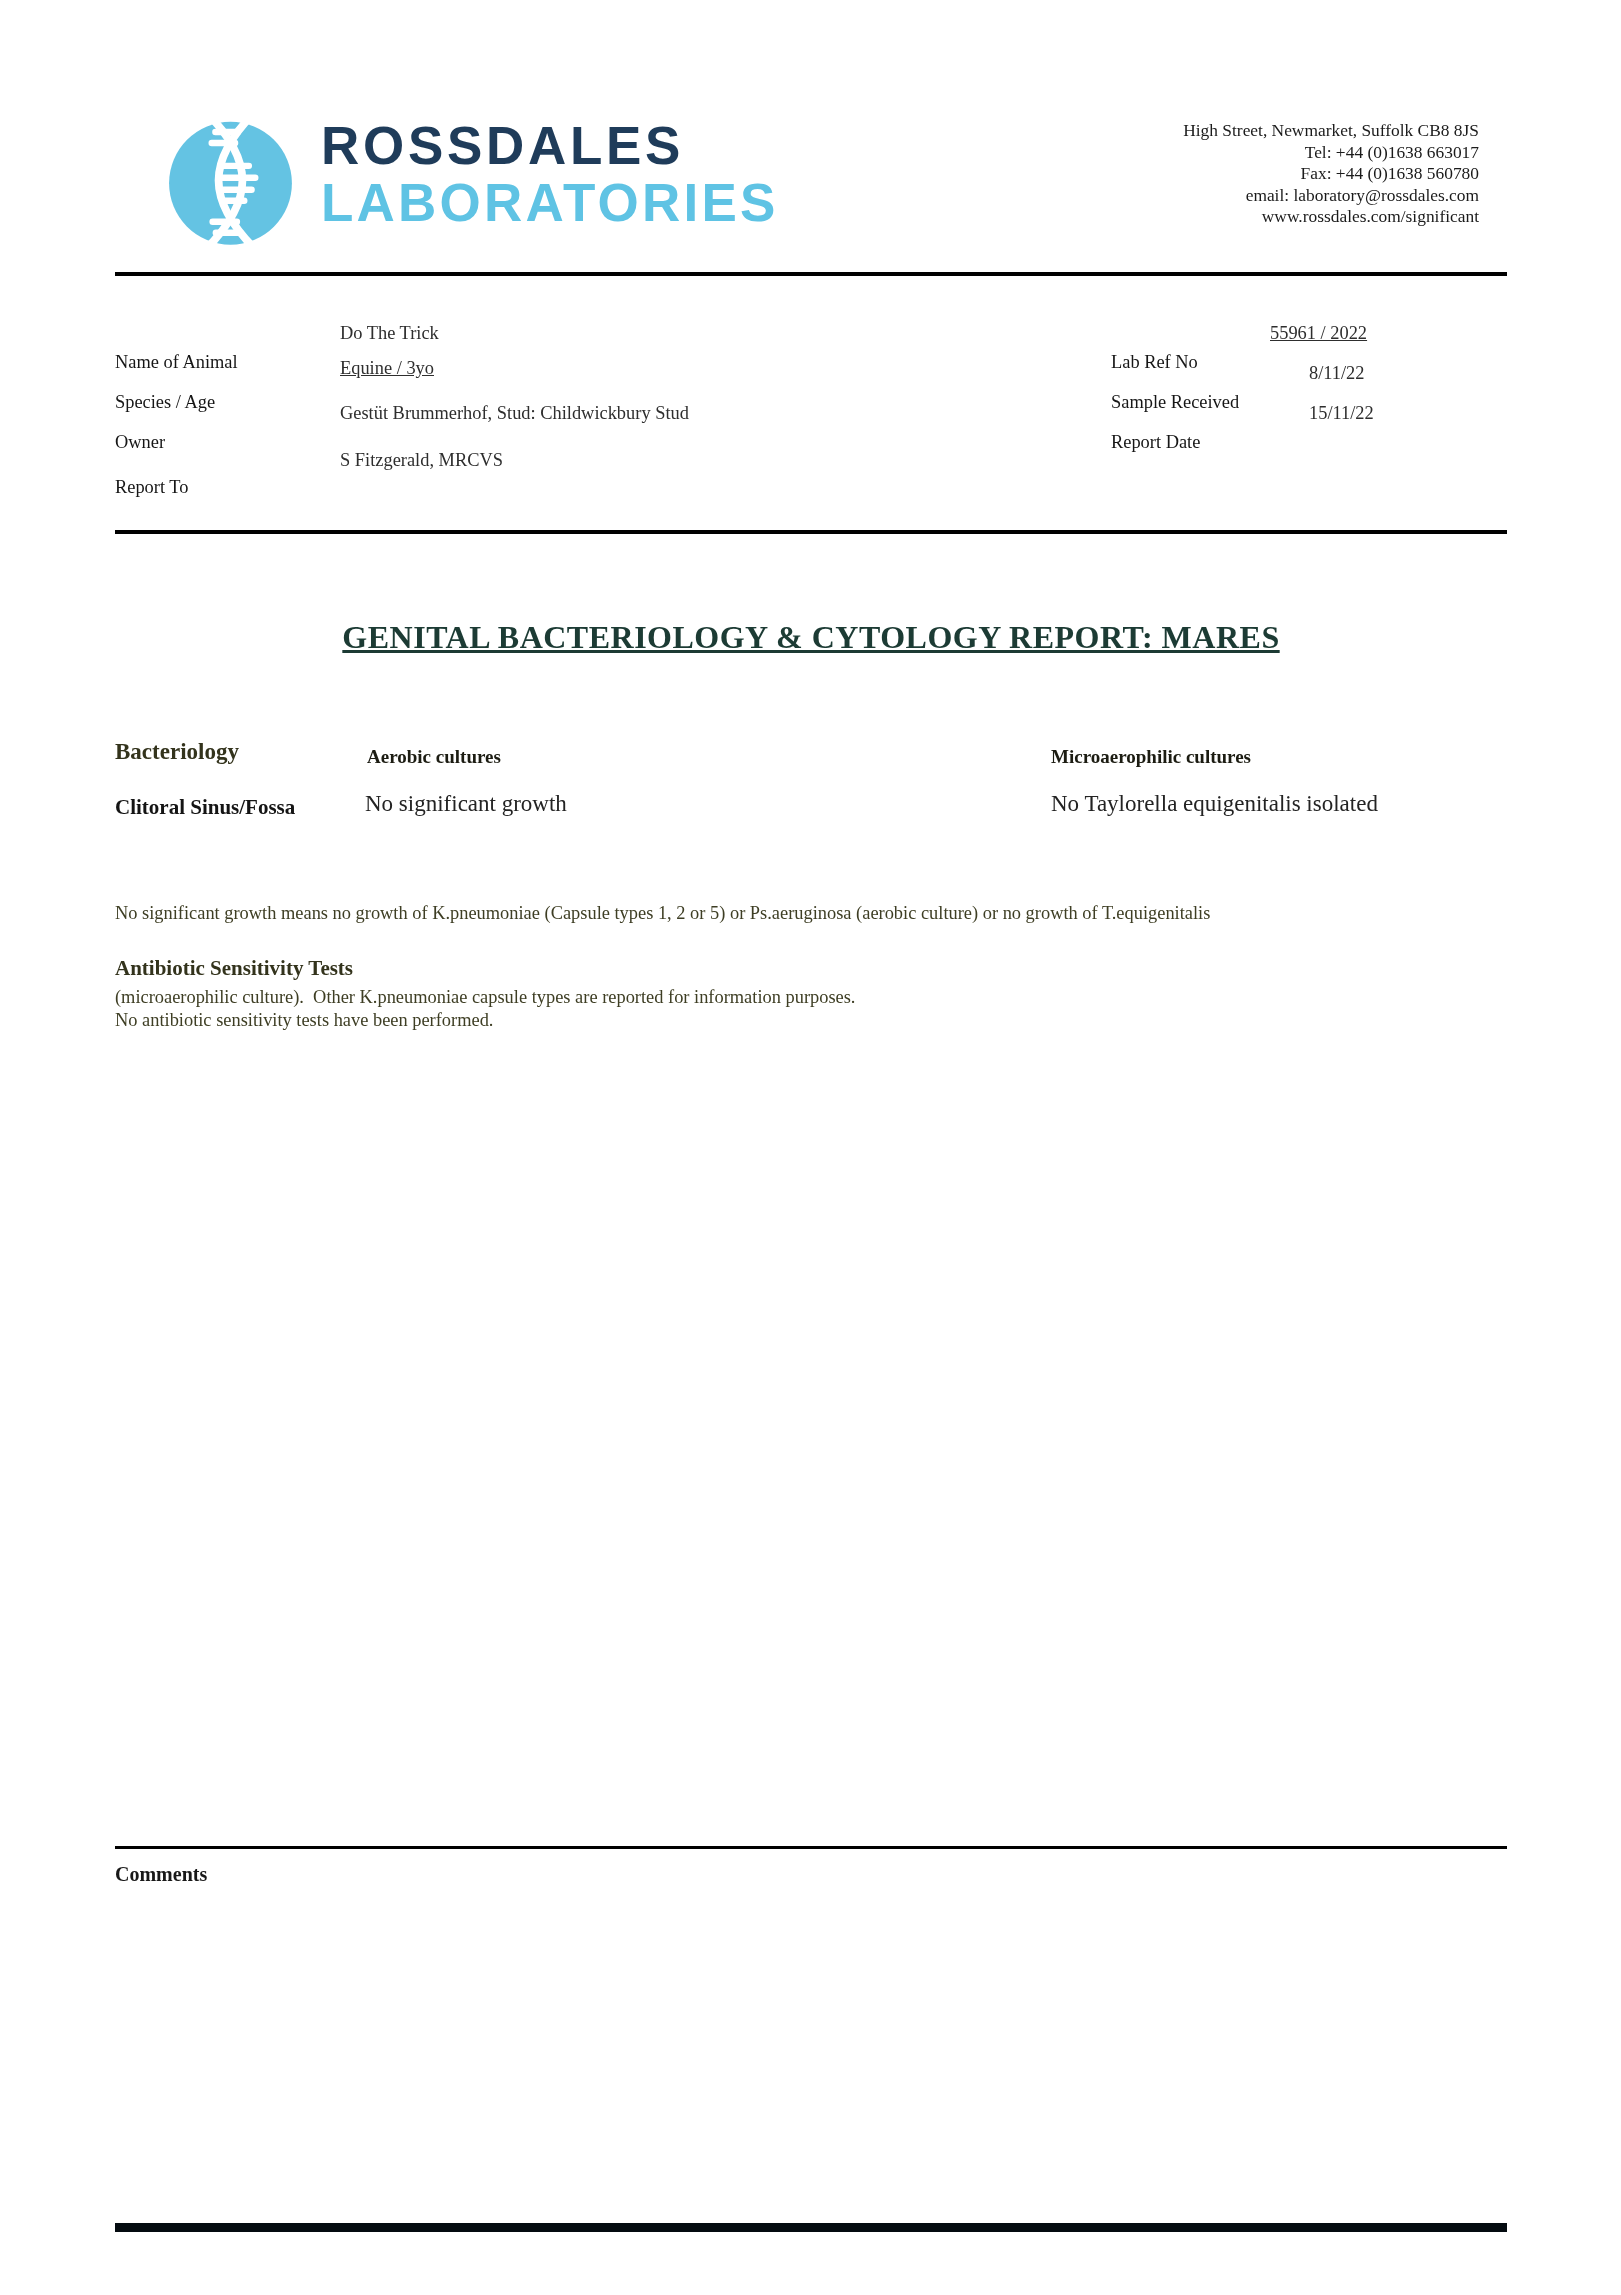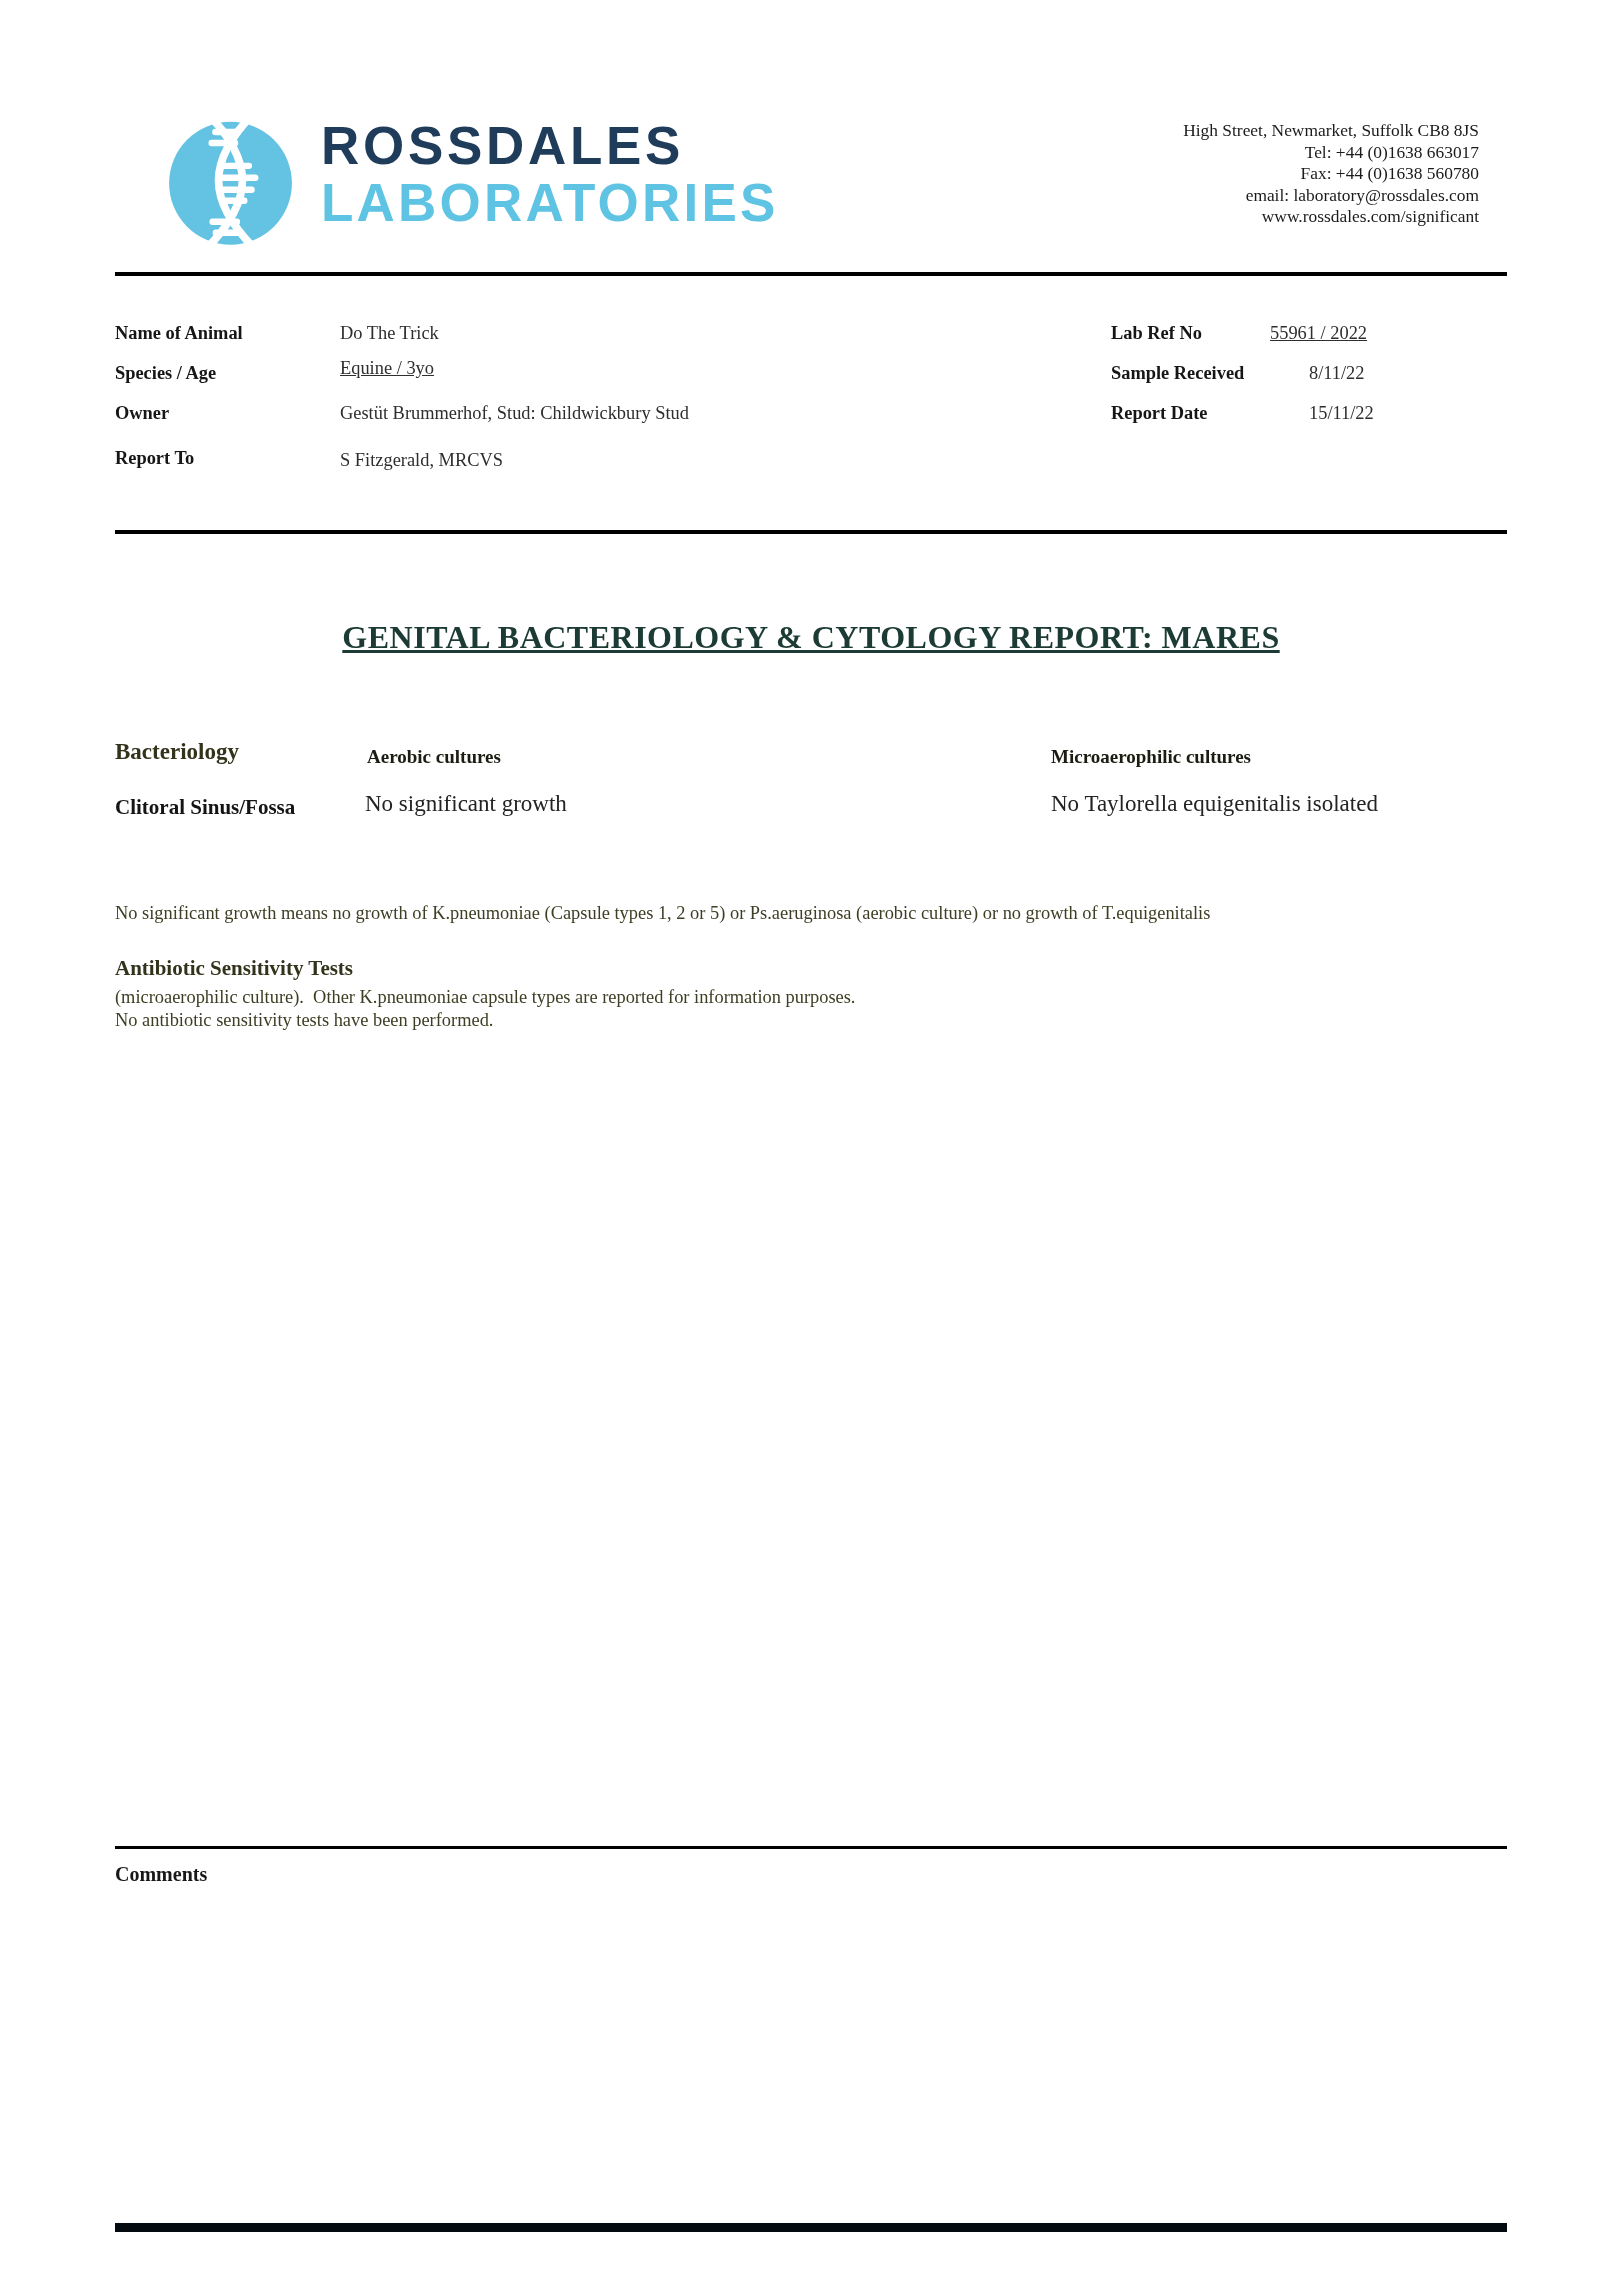--- a/index.html
+++ b/index.html
@@ -35,21 +35,21 @@
     color: #1b1b1b;
   }
 
   
   .rule-header { left: 115px; top: 272px;  width: 1392px; height: 4.1px;  background: #000000; }
   .rule-info   { left: 115px; top: 530px; width: 1392px; height: 4.1px;  background: #000000; }
   .rule-comments { left: 115px; top: 1846px; width: 1392px; height: 3.2px; background: #000000; }
   .footer-bar  { left: 115px; top: 2223px; width: 1392px; height: 8.7px; background: #040b10; }
 
   
-  .info-label { font-weight: 700; font-size: 18.4px; color: #161616; }
+  .info-label { font-weight: 400; font-size: 18.4px; color: #161616; margin-top: 29px; }
   .info-value { font-size: 18.4px; color: #2e2e2e; }
   .il-1 { left: 115px; top: 323px; }
   .il-2 { left: 115px; top: 363px; }
   .il-3 { left: 115px; top: 403px; }
   .il-4 { left: 115px; top: 448px; }
   .iv-1 { left: 340px; top: 323px; }
   .iv-2 { left: 340px; top: 358px; text-decoration: underline; }
   .iv-3 { left: 340px; top: 403px; }
   .iv-4 { left: 340px; top: 448px; line-height: 24px; }
   .ir-l1 { left: 1111px; top: 323px; }

